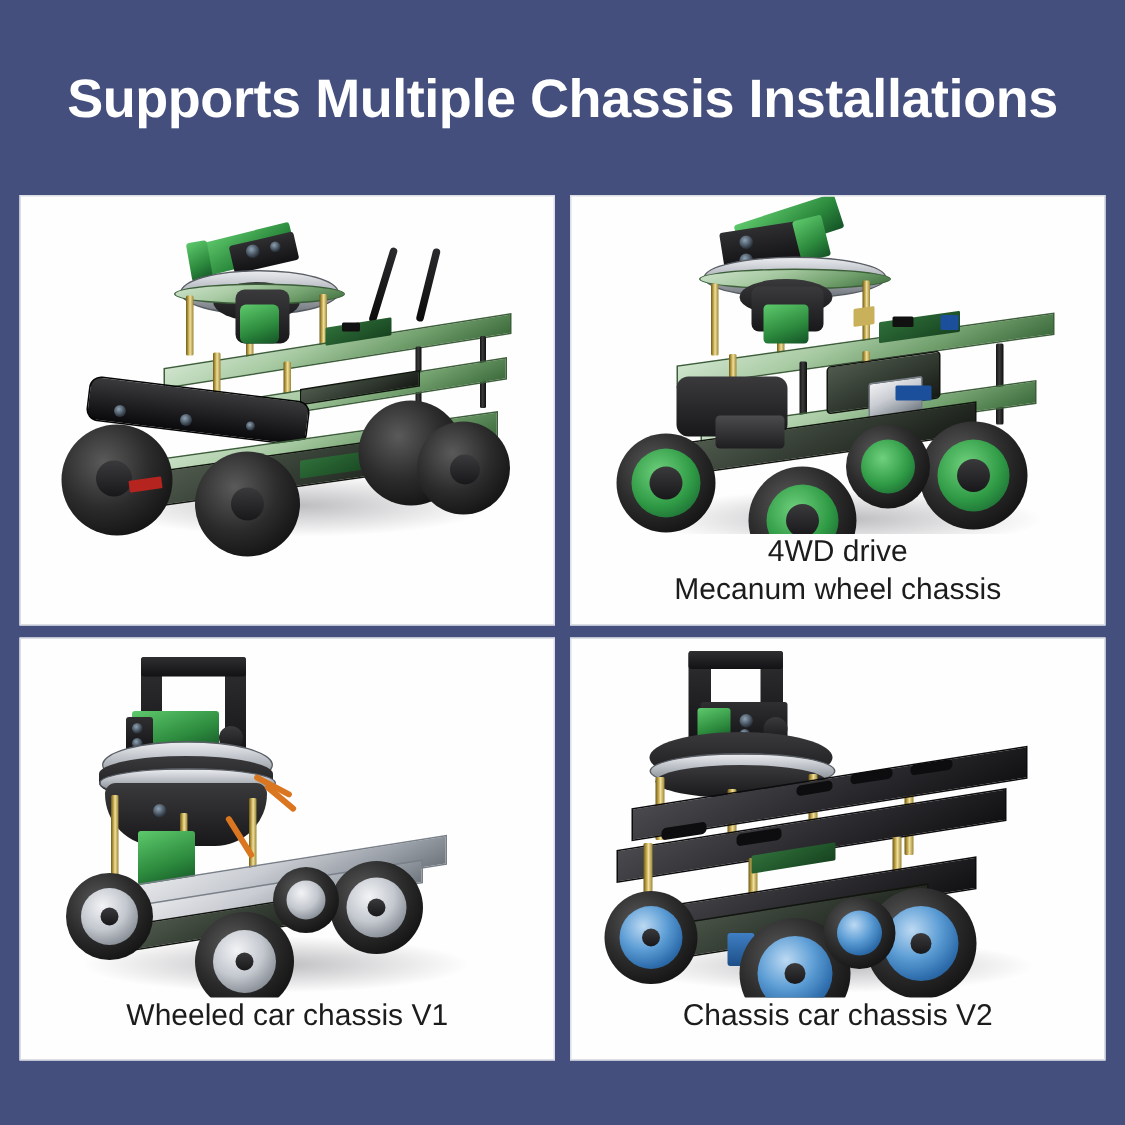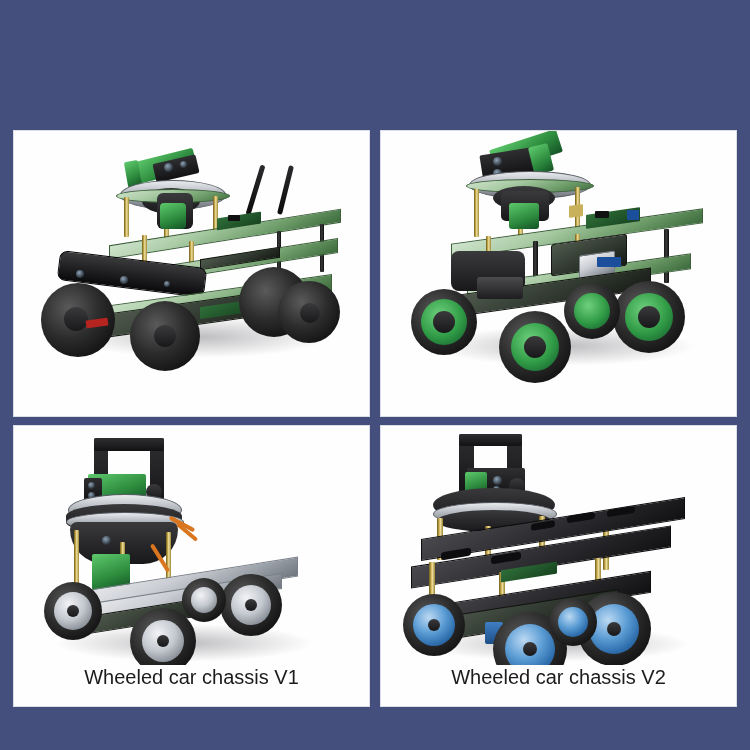--- a/index.html
+++ b/index.html
@@ -149,20 +149,21 @@
   .shadow-blur{
     background:radial-gradient(ellipse at center,rgba(40,40,50,.30) 0%,rgba(40,40,50,0) 70%);
     border-radius:50%;
   }
 </style>
 </head>
 <body>
 
 <div class="page">
 
+  <div class="banner-title">Supports Multiple Chassis Installations</div>
 
   <div class="grid">
 
     <div class="card">
       <div class="photo">
         <div class="stage">
           <div class="pt shadow-blur" style="left:55px;top:185px;width:260px;height:42px;"></div>
 
           <div class="pt antenna" style="left:239px;top:33px;width:5px;height:52px;transform:rotate(17deg);"></div>
           <div class="pt antenna" style="left:269px;top:34px;width:5px;height:50px;transform:rotate(14deg);"></div>
@@ -267,20 +268,22 @@
           <div class="pt lidar-body" style="left:143px;top:205px;width:22px;height:22px;"></div>
 
           <div class="pt tire" style="left:232px;top:150px;width:72px;height:72px;"></div>
           <div class="pt hub-green" style="left:244px;top:162px;width:48px;height:48px;"></div>
           <div class="pt lidar-body" style="left:257px;top:175px;width:22px;height:22px;"></div>
 
           <div class="pt tire" style="left:183px;top:152px;width:56px;height:56px;"></div>
           <div class="pt hub-green" style="left:193px;top:162px;width:36px;height:36px;"></div>
         </div>
       </div>
+      <div class="caption cap-r1">4WD drive
+Mecanum wheel chassis</div>
     </div>
 
     <div class="card">
       <div class="photo">
         <div class="stage">
           <div class="pt shadow-blur" style="left:40px;top:198px;width:260px;height:38px;"></div>
 
           <div class="pt cam-bracket" style="left:80px;top:12px;width:14px;height:78px;"></div>
           <div class="pt cam-bracket" style="left:136px;top:12px;width:14px;height:78px;"></div>
           <div class="pt cam-bracket" style="left:80px;top:12px;width:70px;height:13px;"></div>
@@ -382,17 +385,17 @@
           <div class="pt lidar-body" style="left:142px;top:216px;width:14px;height:14px;"></div>
 
           <div class="pt tire" style="left:196px;top:166px;width:74px;height:74px;"></div>
           <div class="pt hub-blue" style="left:208px;top:178px;width:50px;height:50px;"></div>
           <div class="pt lidar-body" style="left:226px;top:196px;width:14px;height:14px;"></div>
 
           <div class="pt tire" style="left:168px;top:172px;width:48px;height:48px;"></div>
           <div class="pt hub-blue" style="left:177px;top:181px;width:30px;height:30px;"></div>
         </div>
       </div>
-      <div class="caption cap-r2">Wheeled car chassis V2</div>
+      <div class="caption cap-r2">Chassis car chassis V2</div>
     </div>
 
   </div>
 </div>
 
 </body></html>

